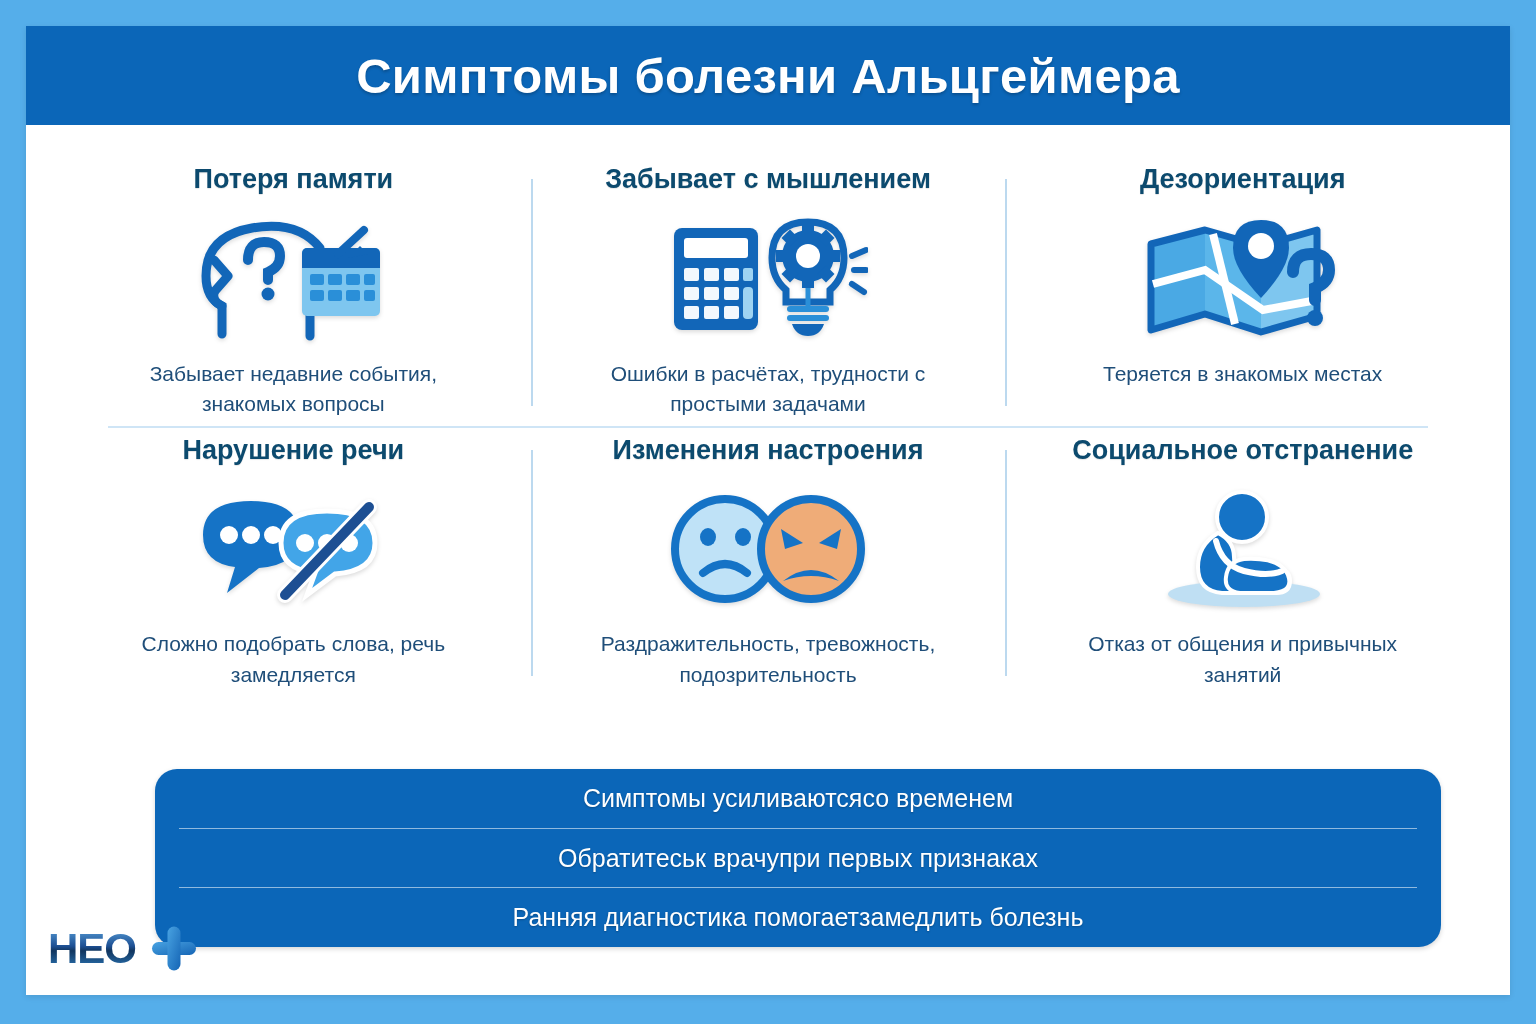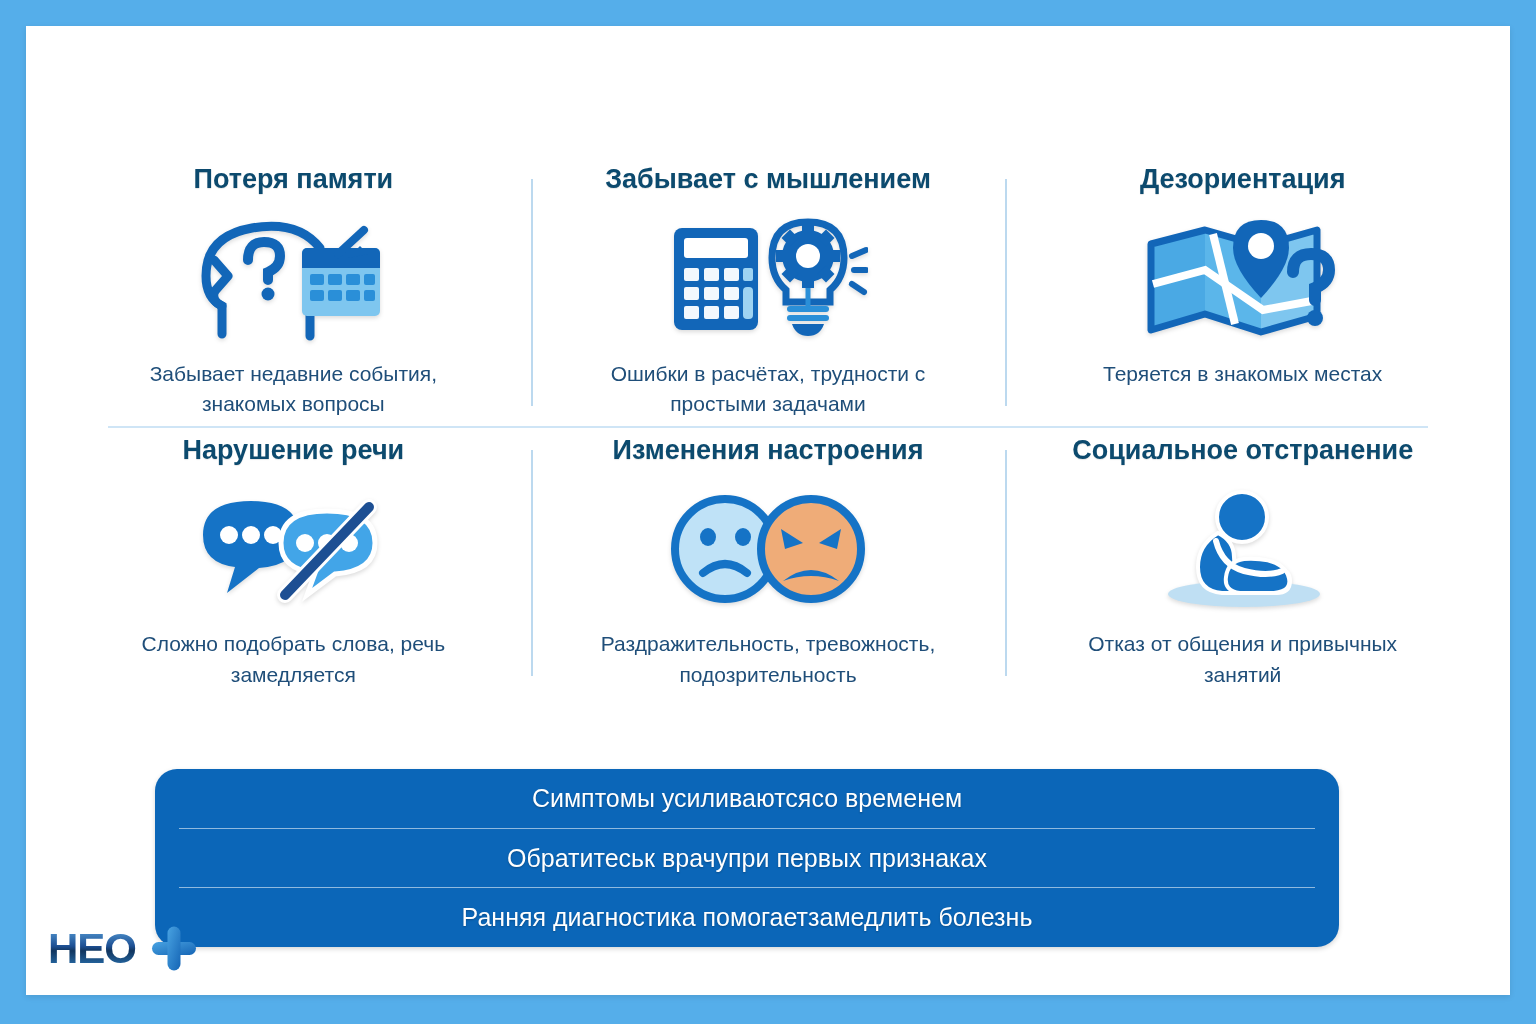--- a/index.html
+++ b/index.html
@@ -86,21 +86,21 @@
     font-size: 21px;
     line-height: 1.45;
     text-align: center;
     max-width: 380px;
   }
 
   
   .banner {
     position: absolute;
     left: 129px; top: 743px;
-    width: 1184px; height: 178px;
+    width: 1286px; height: 178px;
     background: #0b66b8;
     border-radius: 22px;
     display: flex;
     flex-direction: column;
     justify-content: center;
     box-shadow: 0 2px 5px rgba(0,0,0,0.16);
   }
   .banner-line {
     flex: 1 1 0;
     display: flex;
@@ -121,20 +121,23 @@
     display: flex;
     align-items: center;
   }
   .logo svg { display: block; }
 </style>
 </head>
 <body>
 
 <div class="poster">
 
+  <div class="header">
+    <div class="header-title">Симптомы болезни Альцгеймера</div>
+  </div>
 
   <div class="grid">
 
     <div class="row">
 
       <div class="card">
         <div class="card-title">Потеря памяти</div>
         <div class="icon-wrap">
           <svg width="190" height="130" viewBox="0 0 190 130">
 

